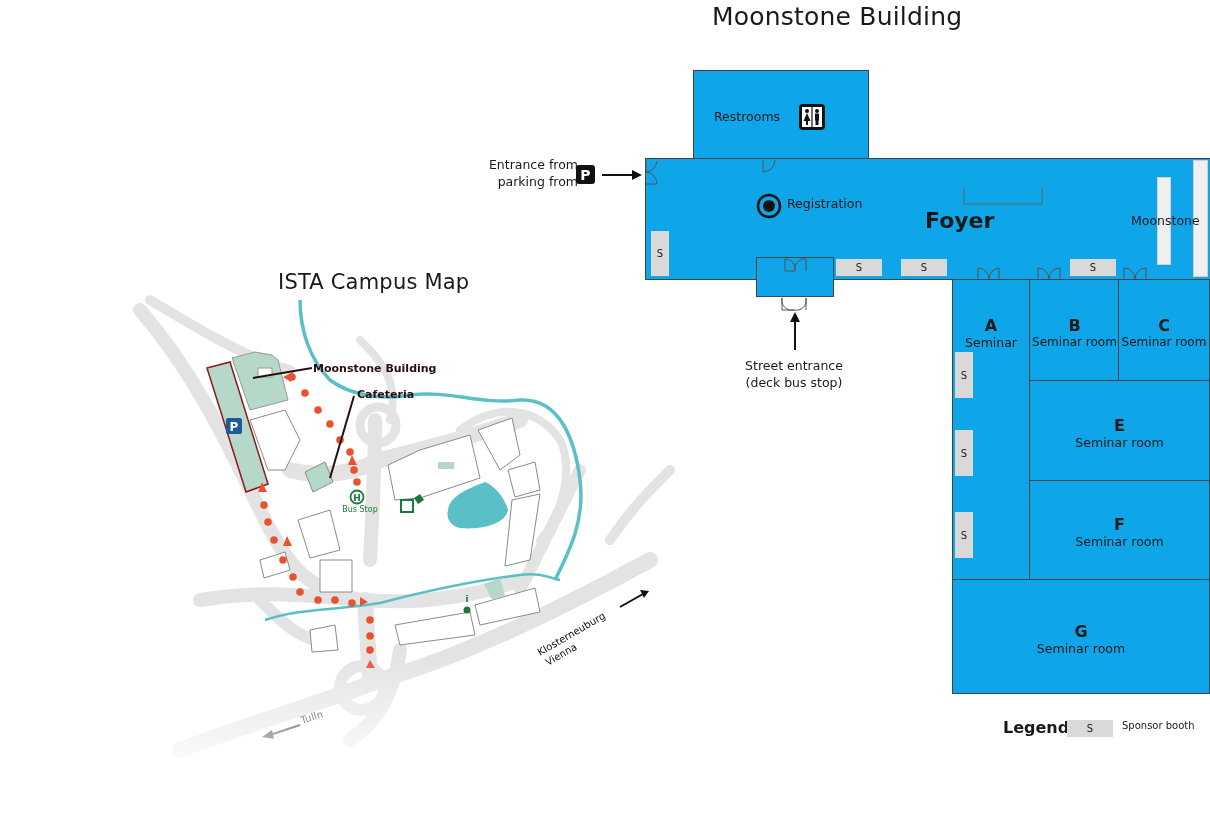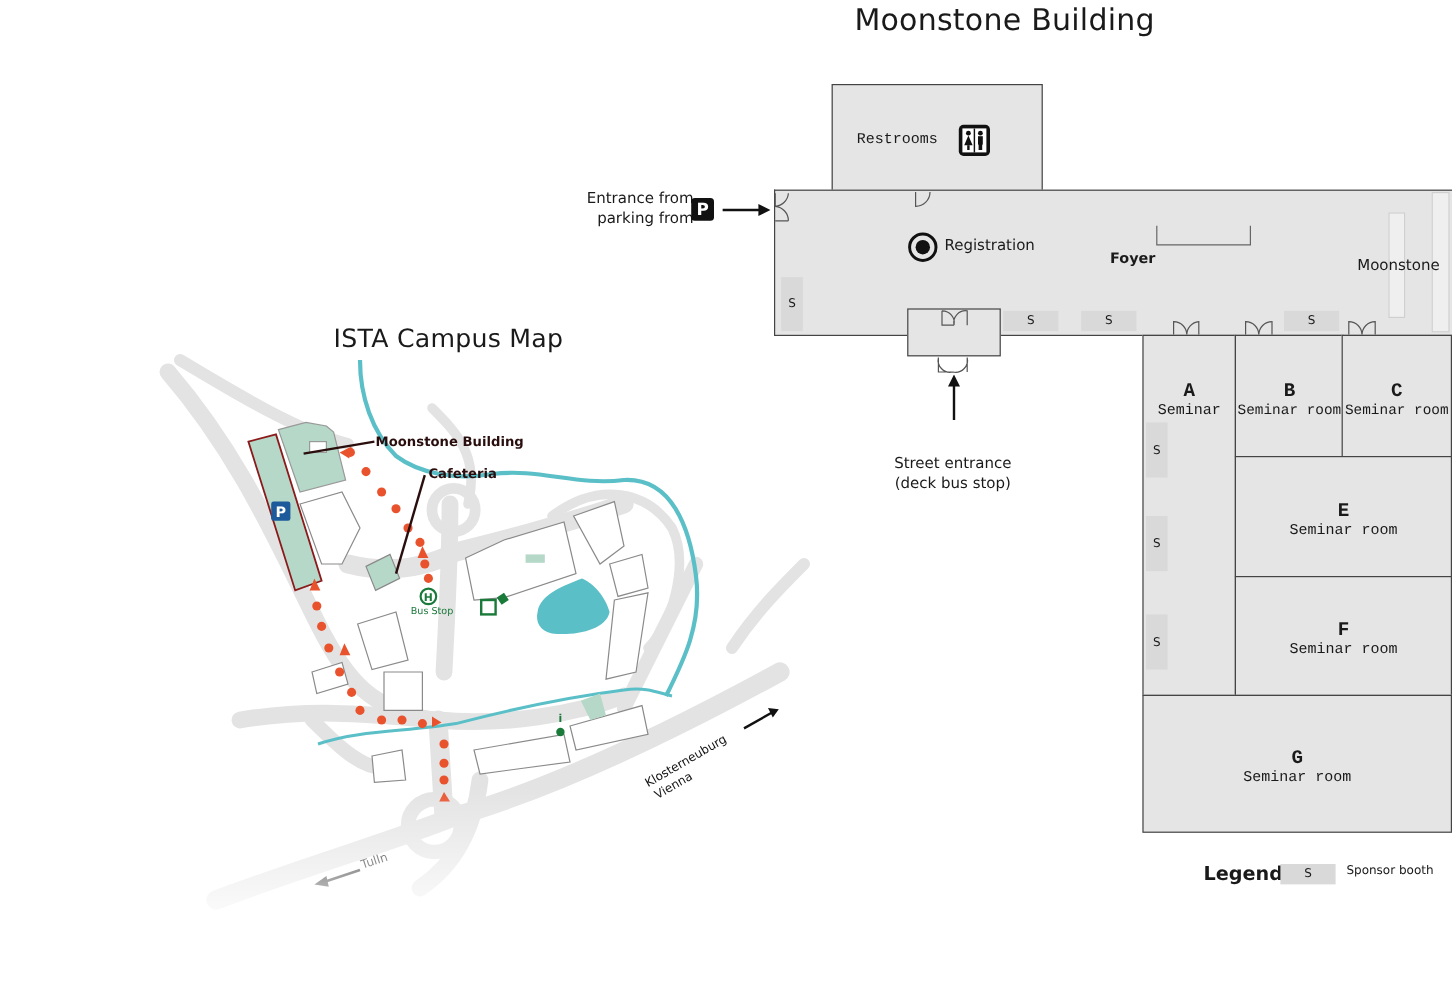--- a/index.html
+++ b/index.html
@@ -2,21 +2,21 @@
 <html><head>
 <meta charset="utf-8">
 <style>
   html, body { margin: 0; padding: 0; background: #ffffff; }
   body { width: 1210px; height: 818px; position: relative; overflow: hidden;
          font-family: "DejaVu Sans", "Liberation Sans", sans-serif; color: #1a1a1a; }
   .abs { position: absolute; }
   .title { font-size: 25px; font-weight: normal; letter-spacing: 0.2px; white-space: nowrap; }
   .lbl { font-size: 12.5px; white-space: nowrap; }
   .lbl-c { text-align: center; white-space: nowrap; }
-  .room { position: absolute; border: 1.5px solid #444; box-sizing: border-box; background: #e5e5e5; font-family: Liberation Mono, monospace; }
+  .room { position: absolute; border: 1.5px solid #444; box-sizing: border-box; background: #0ea5e9; }
   .room-letter { font-size: 16px; font-weight: bold; line-height: 18px; }
   .room-sub { font-size: 12.5px; line-height: 15px; }
   .booth { position: absolute; background: #d9d9d9; font-size: 10px; display: flex; align-items: center; justify-content: center; }
   .cloak-rail { position: absolute; background: #efefef; border: 1px solid #cfcfcf; box-sizing: border-box; }
   svg text { font-family: "DejaVu Sans", "Liberation Sans", sans-serif; }
 </style>
 </head>
 <body>
 
 <div class="abs title" style="left:278px; top:270px; font-size:21px;">ISTA Campus Map</div>
@@ -151,21 +151,21 @@
     <circle cx="9" cy="8" r="2" fill="#111"></circle>
       <polygon points="9,10 5.5,18 12.5,18" fill="#111"></polygon>
       <rect x="8" y="18" width="2" height="4" fill="#111"></rect>
     <circle cx="19" cy="8" r="2" fill="#111"></circle>
       <rect x="17" y="10.5" width="4" height="7" fill="#111"></rect>
       <rect x="17.5" y="17" width="3" height="5" fill="#111"></rect>
   </svg>
 </div>
 
 <div class="room" style="left:645px; top:158px; width:565px; height:122px; border-right:none;"></div>
-<div class="abs" style="left:925px; top:208px; font-size:12px; font-weight:bold;">Foyer</div>
+<div class="abs" style="left:925px; top:208px; font-size:22px; font-weight:bold;">Foyer</div>
 
 <svg class="abs" style="left:756px; top:193px;" width="26" height="26">
   <circle cx="13" cy="13" r="11" fill="none" stroke="#111" stroke-width="2.5"></circle>
   <circle cx="13" cy="13" r="6" fill="#111"></circle>
 </svg>
 <span class="abs lbl" style="left:787px; top:196px;text-align:right;">Registration</span>
 
 <svg class="abs" style="left:962px; top:188px;" width="84" height="18">
   <polyline points="2,0 2,16 80,16 80,0" fill="none" stroke="#666" stroke-width="1"></polyline>
 </svg>
@@ -204,21 +204,21 @@
 <div class="abs" style="left:576px; top:165px; width:19px; height:19px; background:#111; border-radius:3px; color:#fff; font-weight:bold; font-size:14px; display:flex; align-items:center; justify-content:center;">P</div>
 <svg class="abs" style="left:602px; top:168px;" width="42" height="14">
   <line x1="0" y1="7" x2="32" y2="7" stroke="#111" stroke-width="2"></line>
   <polygon points="40,7 30,2 30,12" fill="#111"></polygon>
 </svg>
 
 <svg class="abs" style="left:788px; top:312px;" width="14" height="40">
   <line x1="7" y1="38" x2="7" y2="8" stroke="#111" stroke-width="2"></line>
   <polygon points="7,0 2,10 12,10" fill="#111"></polygon>
 </svg>
-<div class="abs lbl lbl-c" style="left:734px; top:357px; width:120px; line-height:17px;margin-top:20px;">
+<div class="abs lbl lbl-c" style="left:734px; top:357px; width:120px; line-height:17px;">
   <div>Street entrance</div>
   <div>(deck bus stop)</div>
 </div>
 
 <div class="room" style="left:952px; top:279px; width:78px; height:301px;">
   <div class="abs lbl-c" style="left:0; top:37px; width:76px;">
     <div class="room-letter">A</div>
     <div class="room-sub">Seminar</div>
   </div>
 </div>

